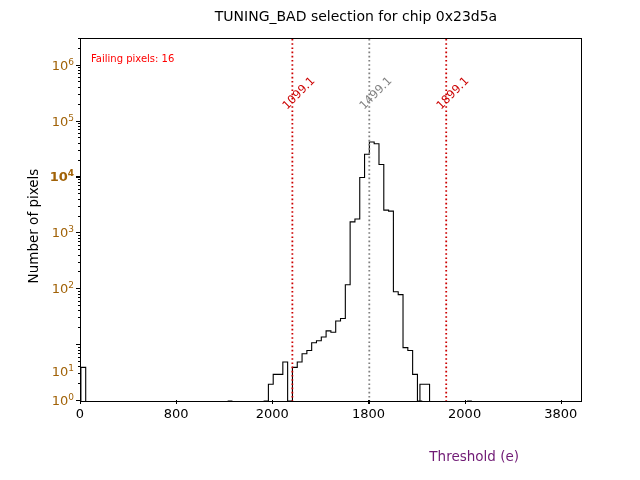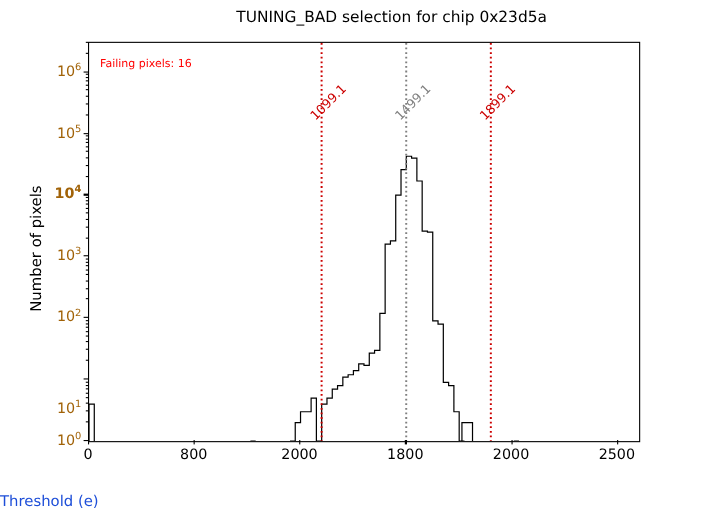--- a/index.html
+++ b/index.html
@@ -53,23 +53,23 @@
     font-size: 10px;
     color: #ff0000;
     white-space: nowrap;
   }
   
   #xlabel {
     position: absolute;
     left: 0;
     top: 448px;
     width: 519px;
-    text-align: left;
+    text-align: right;
     font-size: 13.5px;
-    color: #1d4ed8;
+    color: #701a75;
   }
   #ylabel {
     position: absolute;
     left: -148px;
     top: 218px;
     width: 362px;
     text-align: center;
     font-size: 13.5px;
     color: #000000;
     transform: rotate(-90deg);
@@ -163,21 +163,21 @@
       <div class="xtick-label" style="left: 80px;">0</div>
       <div class="xtick-mark" style="left: 176.154px;"></div>
       <div class="xtick-label" style="left: 176.154px;">800</div>
       <div class="xtick-mark" style="left: 272.308px;"></div>
       <div class="xtick-label" style="left: 272.308px;">2000</div>
       <div class="xtick-mark" style="left: 368.462px;"></div>
       <div class="xtick-label" style="left: 368.462px;">1800</div>
       <div class="xtick-mark" style="left: 464.615px;"></div>
       <div class="xtick-label" style="left: 464.615px;">2000</div>
       <div class="xtick-mark" style="left: 560.769px;"></div>
-      <div class="xtick-label" style="left: 560.769px;">2500</div>
+      <div class="xtick-label" style="left: 560.769px;">3800</div>
     </div>
   <div id="yticks">
       <div class="ytick-mark-major" style="top: 400px;"></div>
       <div class="ytick-label" style="top: 400px;">10<sup>0</sup></div>
       <div class="ytick-mark-major" style="top: 344.111px;"></div>
       <div class="ytick-label" style="top: 344.111px; margin-top: 27px;">10<sup>1</sup></div>
       <div class="ytick-mark-major" style="top: 288.222px;"></div>
       <div class="ytick-label" style="top: 288.222px;">10<sup>2</sup></div>
       <div class="ytick-mark-major" style="top: 232.333px;"></div>
       <div class="ytick-label" style="top: 232.333px;">10<sup>3</sup></div>

